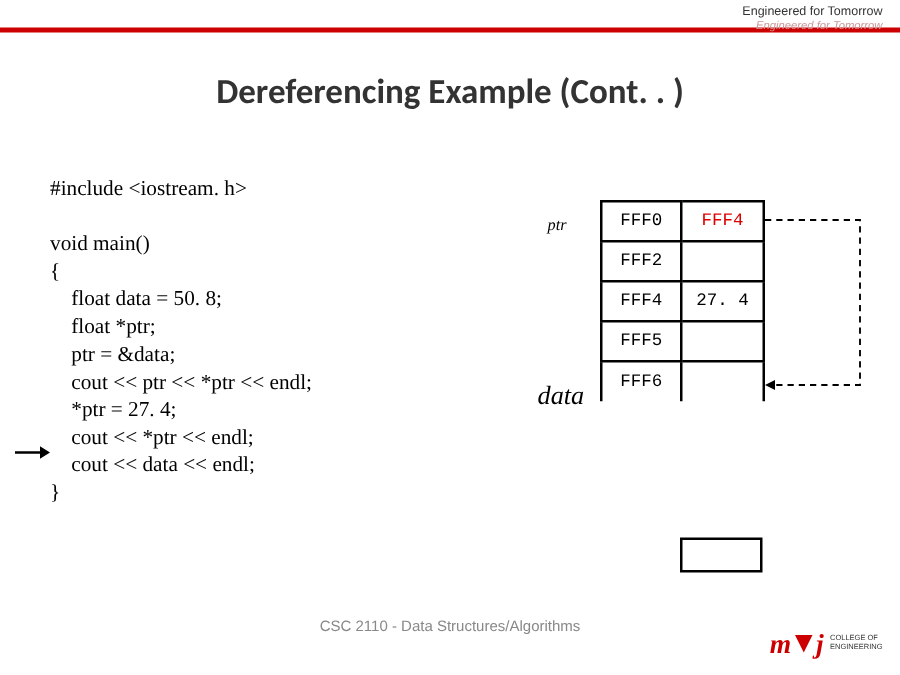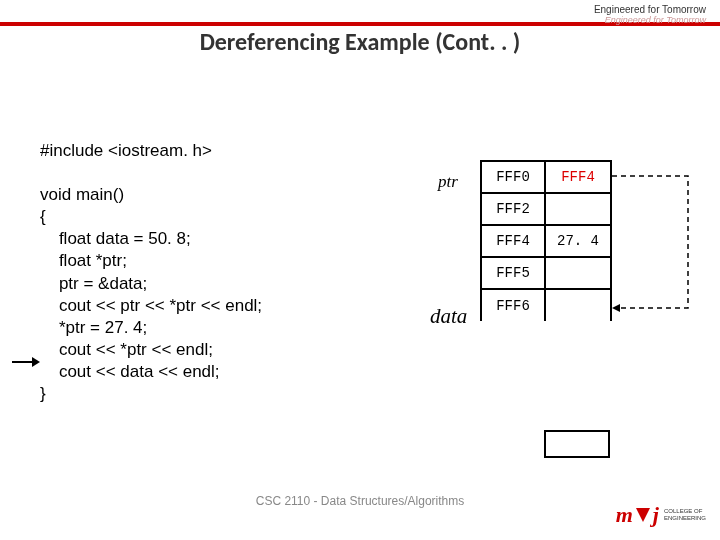--- a/index.html
+++ b/index.html
@@ -29,45 +29,45 @@
   .tagline2 {
     position: absolute;
     top: 15px;
     right: 14px;
     font-size: 9px;
     color: #c99;
     font-style: italic;
   }
   .slide-title {
     position: absolute;
-    top: 27px;
+    top: 55px;
     left: 0;
     width: 100%;
     text-align: center;
-    font-size: 24px;
+    font-size: 28px;
     color: #333;
     font-family: Calibri, Arial, sans-serif;
   }
   .code-block {
     position: absolute;
     top: 140px;
     left: 40px;
-    font-family: Liberation Sans, sans-serif;
+    font-family: Liberation Serif, serif;
     font-size: 17px;
     line-height: 1.3;
     white-space: pre;
     color: #000;
   }
   .ptr-label {
     position: absolute;
     top: 172px;
     left: 438px;
     font-family: Georgia, serif;
     font-style: italic;
-    font-size: 17px;
+    font-size: 13px;
   }
   .data-label {
     position: absolute;
     top: 304px;
     left: 430px;
     font-family: Georgia, serif;
     font-style: italic;
     font-size: 21px;
   }
   .memory-table {

